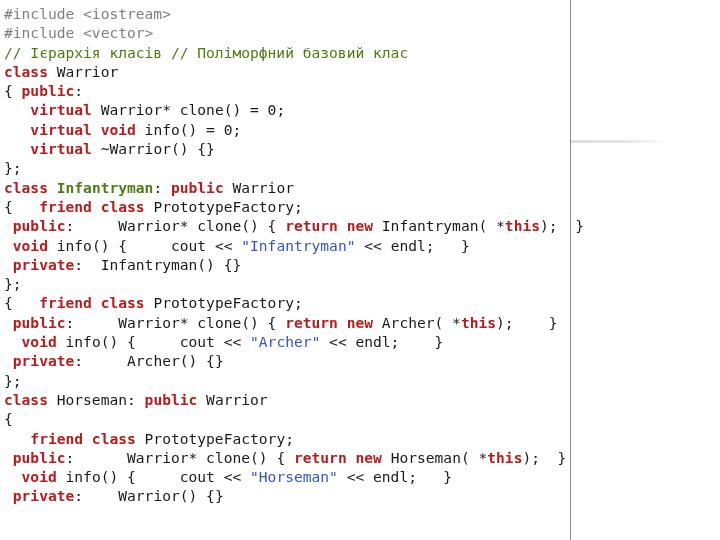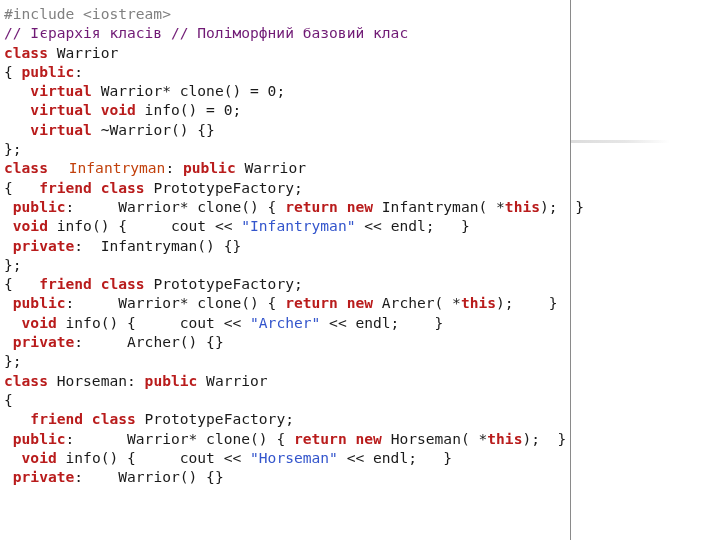--- a/index.html
+++ b/index.html
@@ -50,36 +50,37 @@
   .ln {
     height: 19.3px;
     line-height: 19.3px;
     font-size: 14.6px;
     white-space: pre;
     color: #1a1a1a;
     letter-spacing: 0px;
   }
   
   .pre   { color: #808080; }            
-  .cmt   { color: #701a75; }            
+  .cmt   { color: #4d7c0f; }            
   .kw    { color: #b91c1c; font-weight: bold; }  
   .str   { color: #3355cc; }            
   .id    { color: #1a1a1a; margin-top: 28px; }            
-  .idb   { color: #c2410c; font-weight: normal; margin-left: 12px; } 
+  .idb   { color: #4d7c0f; font-weight: bold; } 
 </style>
 </head>
 <body>
 
 <div id="slide">
 
   <div id="hrule"></div>
   <div id="vrule"></div>
 
   <div id="code">
       <div class="ln"><span class="pre">#include &lt;iostream&gt;</span></div>
+      <div class="ln"><span class="pre">#include &lt;vector&gt;</span></div>
       <div class="ln"><span class="cmt">// Ієрархія класів // Поліморфний базовий клас</span></div>
       <div class="ln"><span class="kw">class</span><span class="id"> Warrior</span></div>
       <div class="ln"><span class="id">{ </span><span class="kw">public</span><span class="id">:</span></div>
       <div class="ln"><span class="id">   </span><span class="kw">virtual</span><span class="id"> Warrior* clone() = 0;</span></div>
       <div class="ln"><span class="id">   </span><span class="kw">virtual</span><span class="id"> </span><span class="kw">void</span><span class="id"> info() = 0;</span></div>
       <div class="ln"><span class="id">   </span><span class="kw">virtual</span><span class="id"> ~Warrior() {}</span></div>
       <div class="ln"><span class="id">};</span></div>
       <div class="ln"><span class="kw">class</span><span class="id"> </span><span class="idb">Infantryman</span><span class="id">: </span><span class="kw">public</span><span class="id"> Warrior</span></div>
       <div class="ln"><span class="id">{   </span><span class="kw">friend class</span><span class="id"> PrototypeFactory;</span></div>
       <div class="ln"><span class="id"> </span><span class="kw">public</span><span class="id">:     Warrior* clone() { </span><span class="kw">return new</span><span class="id"> Infantryman( *</span><span class="kw">this</span><span class="id">);  }</span></div>

